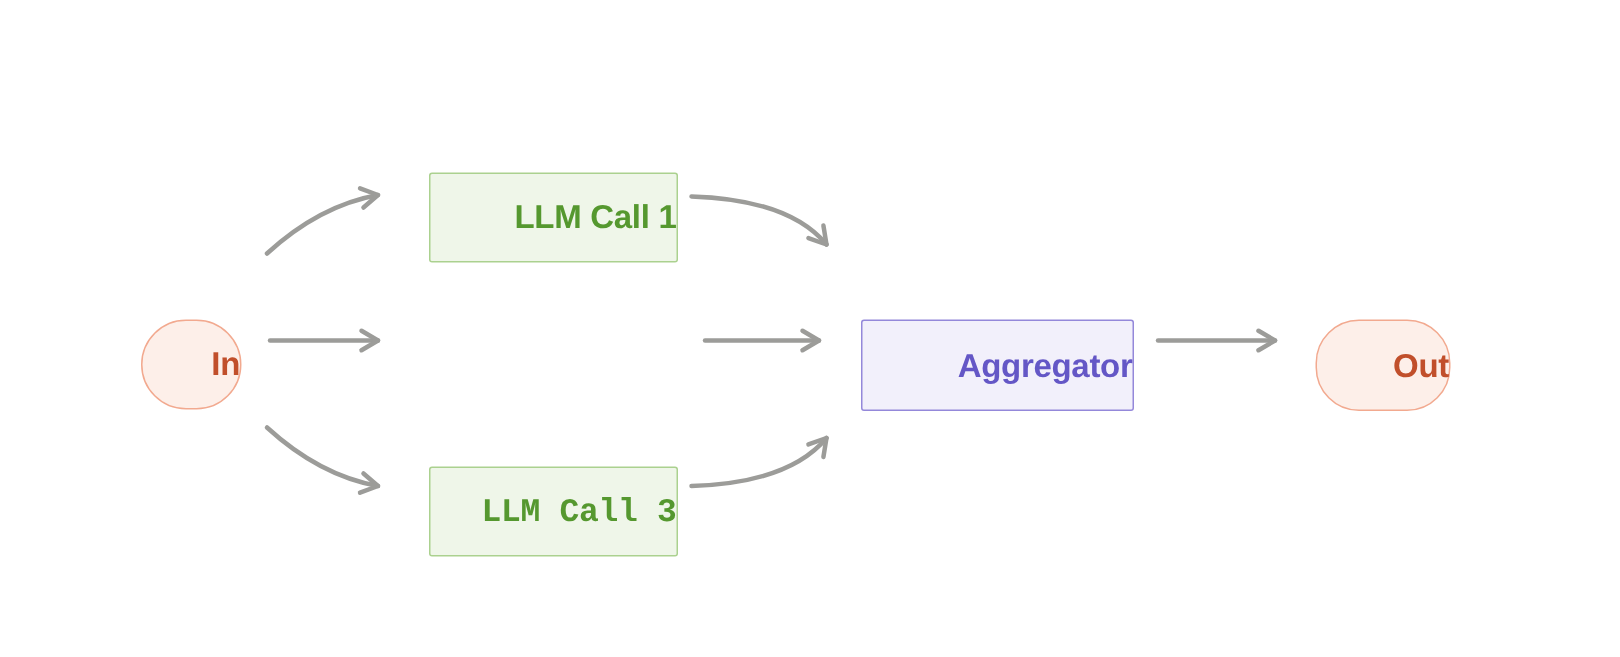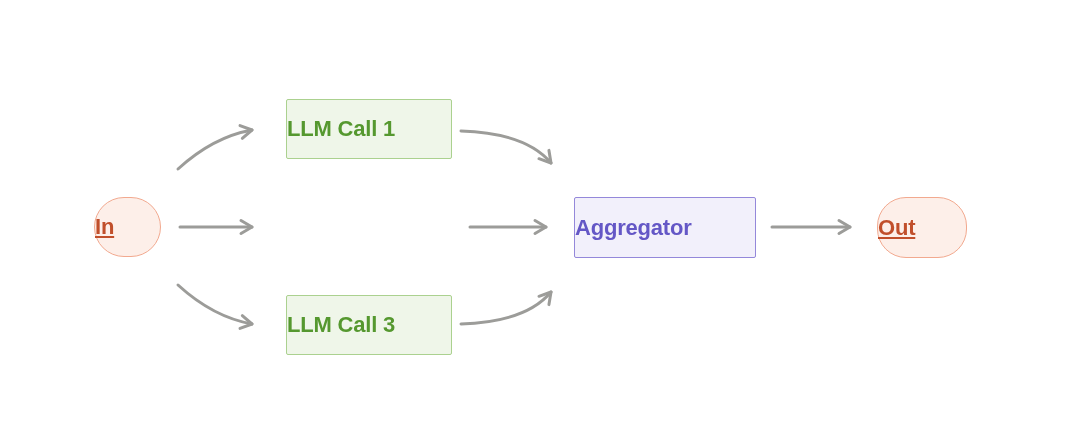--- a/index.html
+++ b/index.html
@@ -42,49 +42,49 @@
     fill: none;
     stroke: var(--arrow);
     stroke-width: 3;
     stroke-linecap: round;
     stroke-linejoin: round;
   }
   .node {
     position: absolute;
     display: flex;
     align-items: center;
-    justify-content: flex-start;
+    justify-content: flex-end;
     font-weight: bold;
     font-size: 22px;
     letter-spacing: -0.2px;
+    margin-top: 16px;
   }
   .node-llm {
     width: 166px; height: 60px;
     left: 286px;
     background: var(--llm-fill);
     border: 1.5px solid var(--llm-border);
     border-radius: 2px;
     color: var(--llm-text);
   }
   .node-llm1 { top: 99px; }
   .node-llm2 { top: 197px; }
-  .node-llm3 { top: 295px; }
+  .node-llm3 { top: 295px; font-family: Liberation Mono, monospace; }
   .node-aggregator {
     left: 574px; top: 197px;
     width: 182px; height: 61px;
     background: var(--aggregator-fill);
     border: 1.5px solid var(--aggregator-border);
     border-radius: 2px;
     color: var(--aggregator-text);
   }
   .node-terminal {
     background: var(--terminal-fill);
     border: 1.5px solid var(--terminal-border);
     color: var(--terminal-text);
-    text-decoration: underline;
   }
   .node-in {
     left: 94px; top: 197px;
     width: 67px; height: 60px;
     border-radius: 30px;
   }
   .node-out {
     left: 877px; top: 197px;
     width: 90px; height: 61px;
     border-radius: 29px;

